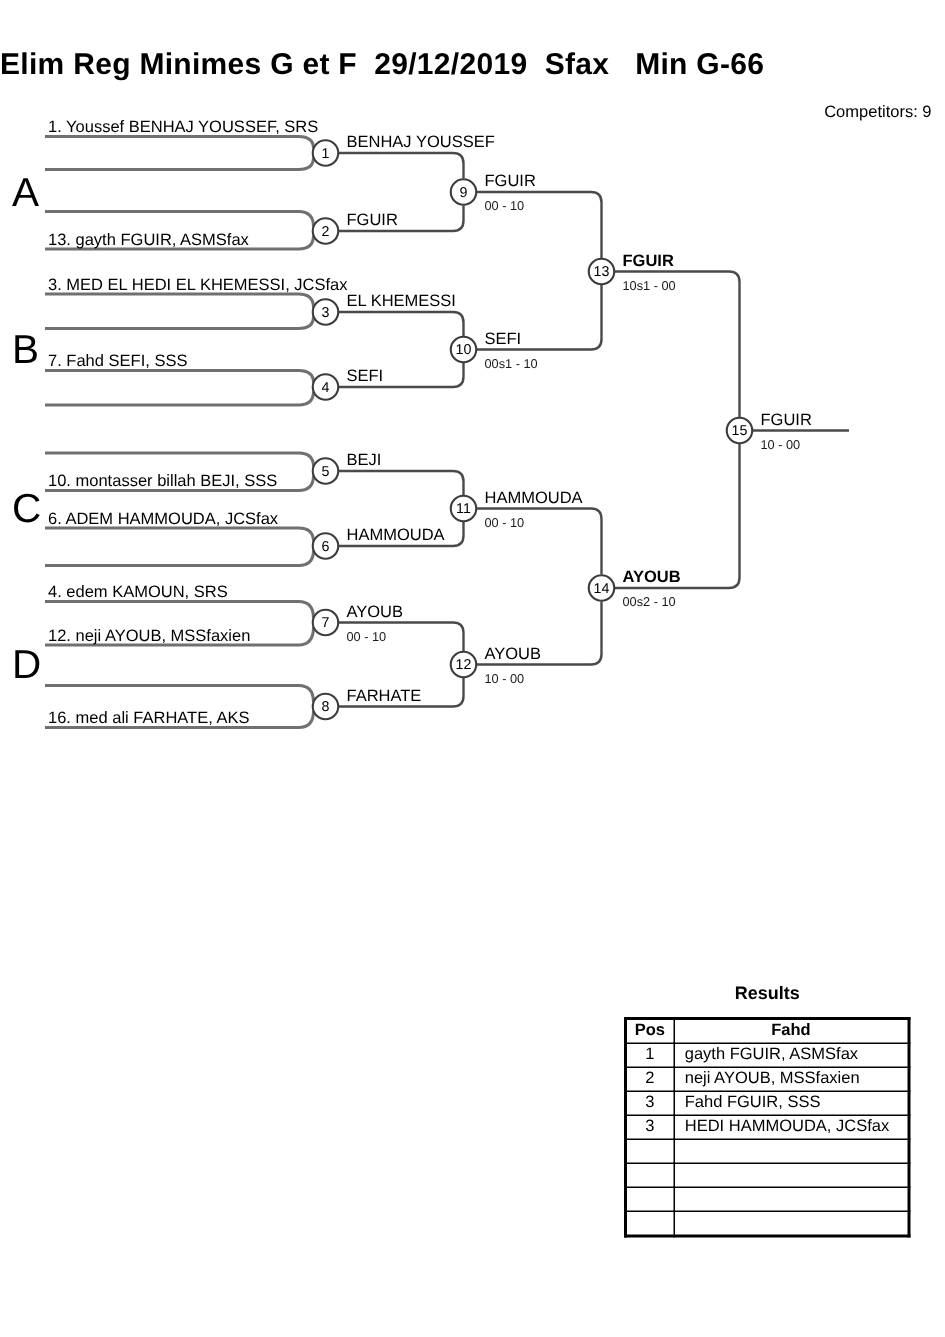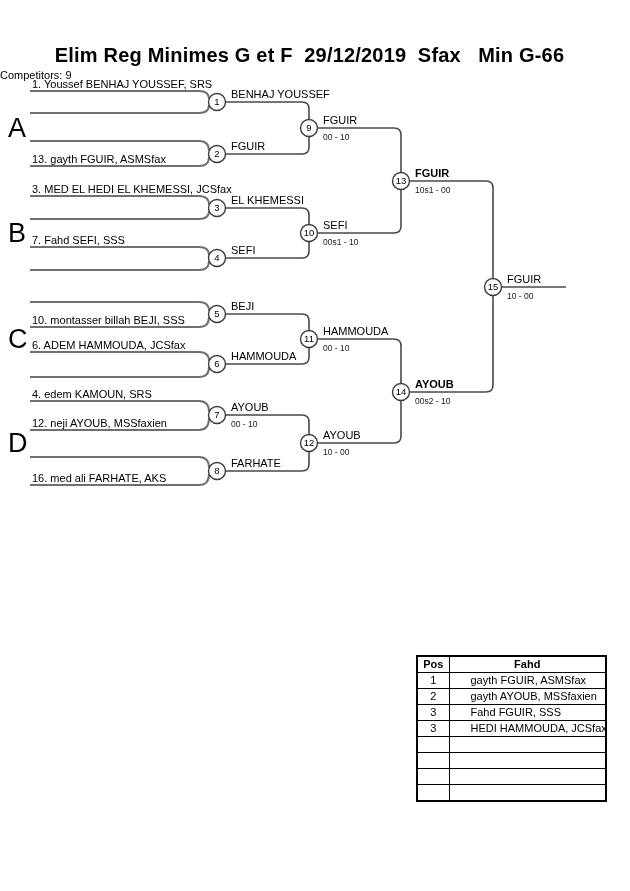--- a/index.html
+++ b/index.html
@@ -1,26 +1,27 @@
 <!DOCTYPE html>
 <html><head>
 <meta charset="utf-8">
 <style>
   html,body{margin:0;padding:0;}
   body{
     width:630px;height:891px;background:#ffffff;position:relative;
     font-family:"Liberation Sans",sans-serif;color:#000;overflow:hidden;
   }
   .title{
-    position:absolute;top:44px;left:0;width:619px;text-align:center;
+    position:absolute;top:32px;left:0;width:619px;text-align:left;
     font-size:20px;font-weight:bold;white-space:pre;letter-spacing:0.2px;
   }
   .competitors{
-    position:absolute;top:69px;left:0;width:597px;text-align:left;
+    position:absolute;top:69px;left:0;width:597px;text-align:right;
     font-size:11px;
+    padding-left:24px;
   }
   svg.bracket{position:absolute;top:0;left:0;}
   .slot-name{font-size:11px;fill:#000;}
   .winner-name{font-size:11px;fill:#000;}
   .winner-name.bold{font-weight:bold;}
   .score{font-size:8.5px;fill:#1a1a1a;}
   .match-num{font-size:9.5px;fill:#000;}
   .section-letter{font-size:27px;fill:#000;}
   .results{position:absolute;top:655px;left:416px;width:191px;}
   .results-title{
@@ -29,21 +30,21 @@
   table.results-table{
     border-collapse:collapse;border:2px solid #000;width:191px;
     table-layout:fixed;
   }
   .results-table th,.results-table td{
     border:1px solid #000;height:15px;font-size:11px;line-height:15px;
     padding:0;overflow:hidden;white-space:nowrap;
   }
   .results-table th{font-weight:bold;text-align:center;margin-left:48px;}
   .results-table td.pos{text-align:center;}
-  .results-table td.name{padding-left:21px;text-align:left;}
+  .results-table td.name{padding-left:7px;text-align:left;}
   .results-table col.c-pos{width:32px;}
 </style>
 </head>
 <body>
 
 <div class="title">Elim Reg Minimes G et F  29/12/2019  Sfax   Min G-66</div>
 <div class="competitors">Competitors: 9</div>
 
 <svg class="bracket" width="630" height="530" viewBox="0 0 630 530">
 
@@ -164,39 +165,40 @@
     <text class="winner-name bold" x="415" y="177">FGUIR</text>
     <text class="score" x="415" y="193">10s1 - 00</text>
     <text class="winner-name bold" x="415" y="388">AYOUB</text>
     <text class="score" x="415" y="404">00s2 - 10</text>
     <text class="winner-name" x="507" y="283">FGUIR</text>
     <text class="score" x="507" y="299">10 - 00</text>
   </g>
 </svg>
 
 <div class="results">
+  <div class="results-title">Results</div>
   <table class="results-table">
     <colgroup>
         <col class="c-pos">
         <col>
       </colgroup>
     <thead>
       <tr>
         <th>Pos</th>
         <th>Fahd</th>
       </tr>
     </thead>
     <tbody>
       <tr>
         <td class="pos">1</td>
         <td class="name">gayth FGUIR, ASMSfax</td>
       </tr>
       <tr>
         <td class="pos">2</td>
-        <td class="name">gayth AYOUB, MSSfaxien</td>
+        <td class="name">neji AYOUB, MSSfaxien</td>
       </tr>
       <tr>
         <td class="pos">3</td>
         <td class="name">Fahd FGUIR, SSS</td>
       </tr>
       <tr>
         <td class="pos">3</td>
         <td class="name">HEDI HAMMOUDA, JCSfax</td>
       </tr>
       <tr>

